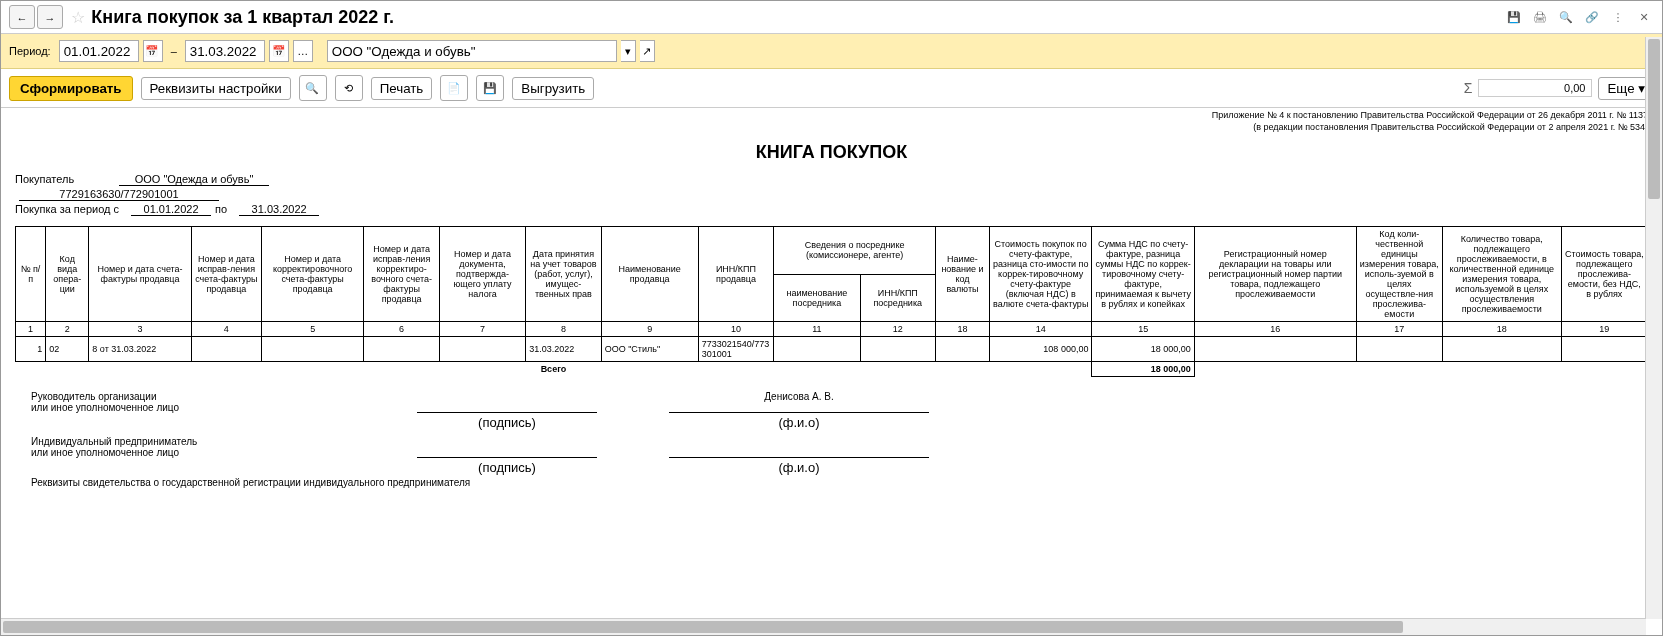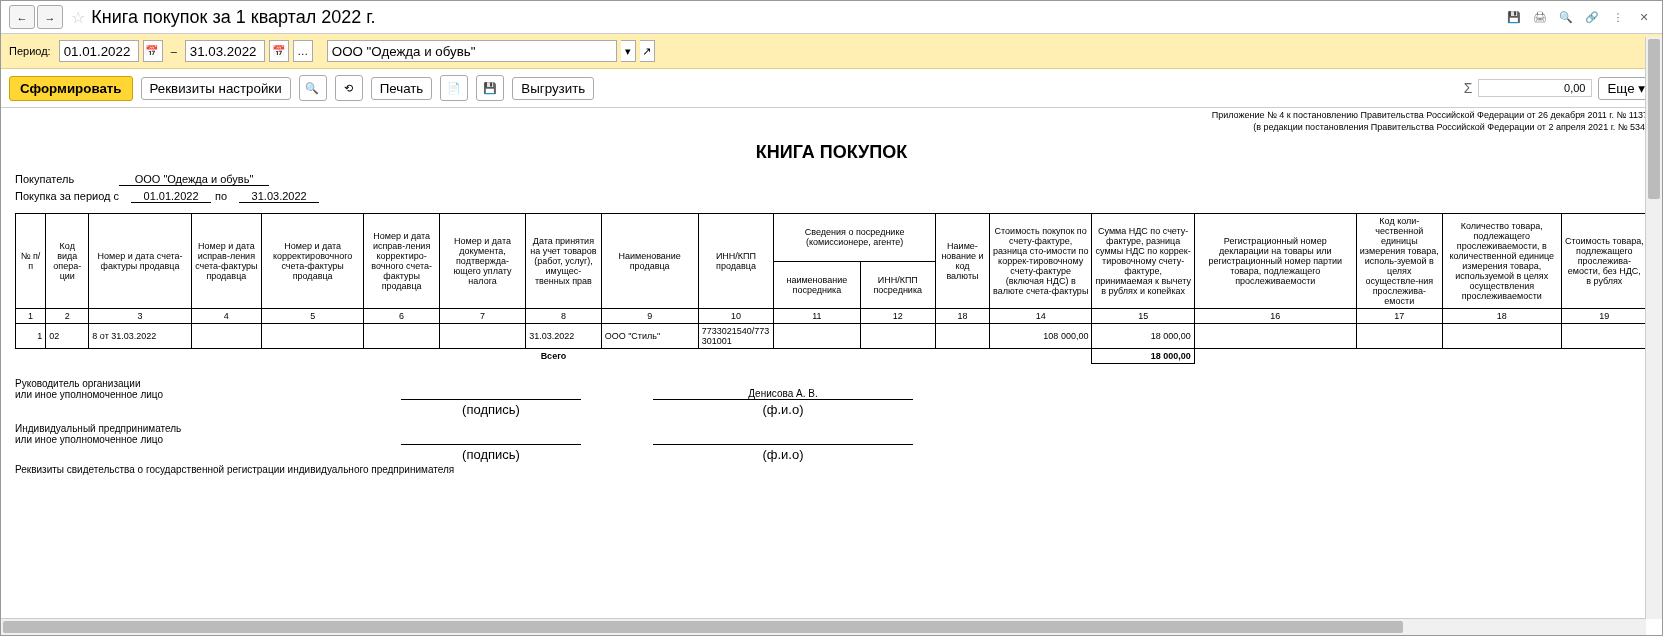--- a/index.html
+++ b/index.html
@@ -1,20 +1,20 @@
 <!DOCTYPE html>
 <html><head>
 <meta charset="utf-8">
 <style>
 html,body{margin:0;padding:0;font-family:Arial,sans-serif;font-size:11px;color:#000;background:#fff}
 .window{border:1px solid #999;width:1661px;height:634px;position:relative;overflow:hidden}
 .titlebar{display:flex;align-items:center;padding:4px 8px;border-bottom:1px solid #ccc;background:#fff}
 .nav-btn{width:24px;height:22px;border:1px solid #aaa;background:#f5f5f5;display:flex;align-items:center;justify-content:center;margin-right:2px;cursor:pointer;border-radius:3px}
 .star{margin:0 6px;color:#ccc;font-size:16px}
-.title{font-size:18px;font-weight:400}
+.title{font-size:18px;font-weight:700}
 .titlebar-right{margin-left:auto;display:flex;gap:6px}
 .tb-icon{width:20px;height:20px;display:flex;align-items:center;justify-content:center;cursor:pointer;color:#666}
 .param-bar{background:#ffefb3;padding:6px 8px;display:flex;align-items:center;gap:4px;border-bottom:1px solid #e0d080}
 .lbl{margin-right:4px}
 .date-input{border:1px solid #aaa;background:#fff;padding:2px 4px;width:70px;height:16px}
 .date-btn{width:18px;height:20px;border:1px solid #aaa;background:#fff;display:flex;align-items:center;justify-content:center;cursor:pointer}
 .dash{margin:0 4px}
 .org-input{border:1px solid #aaa;background:#fff;padding:2px 4px;width:280px;height:16px}
 .dd-btn{width:14px;height:20px;border:1px solid #aaa;border-left:none;background:#fff;cursor:pointer;display:flex;align-items:center;justify-content:center}
 .action-bar{padding:6px 8px;display:flex;align-items:center;gap:8px;border-bottom:1px solid #ccc}
@@ -31,21 +31,21 @@
 .meta-lbl{width:100px}
 .meta-val{border-bottom:1px solid #000;min-width:120px;text-align:center;margin:0 4px}
 .meta-text{margin-right:8px}
 table.rep{border-collapse:collapse;width:100%;margin-top:10px;table-layout:fixed}
 table.rep th,table.rep td{border:1px solid #000;padding:2px 3px;font-size:9px;text-align:center;vertical-align:middle;word-wrap:break-word}
 table.rep th{font-weight:normal}
 .no-border{border:none!important}
 .total-lbl{text-align:right;font-weight:bold;border-left:none;border-bottom:none}
 .total-val{font-weight:bold}
 .sign-block{margin-top:14px;font-size:10px}
-.sign-row{display:flex;align-items:flex-end;margin:2px 0}
+.sign-row{display:flex;margin:2px 16px}
 .sign-lbl{width:380px}
 .sign-line{border-bottom:1px solid #000;width:180px;margin:0 6px}
 .sign-cap{font-size:13px;text-align:center;width:180px;margin:0 6px}
 .scrollbar-v{position:absolute;right:0;top:36px;bottom:16px;width:16px;background:#f0f0f0;border-left:1px solid #ccc}
 .scrollbar-h{position:absolute;left:0;right:16px;bottom:0;height:16px;background:#f0f0f0;border-top:1px solid #ccc}
 .sb-thumb-v{background:#bbb;width:12px;margin:2px;height:160px;border-radius:2px}
 .sb-thumb-h{background:#bbb;height:12px;margin:2px;width:1400px;border-radius:2px}
 </style>
 </head>
 <body>
@@ -99,20 +99,21 @@
   <div class="report-area">
     <div class="legal">Приложение № 4 к постановлению Правительства Российской Федерации от 26 декабря 2011 г. № 1137</div>
     <div class="legal">(в редакции постановления Правительства Российской Федерации от 2 апреля 2021 г. № 534)</div>
     <div class="rep-title">КНИГА ПОКУПОК</div>
 
     <div class="meta-row">
       <span class="meta-lbl">Покупатель</span>
       <span class="meta-val" style="min-width:150px">ООО "Одежда и обувь"</span>
     </div>
     <div class="meta-row">
+      <span class="meta-val" style="min-width:200px">7729163630/772901001</span>
     </div>
     <div class="meta-row">
       <span class="meta-text">Покупка за период с</span>
       <span class="meta-val" style="min-width:80px">01.01.2022</span>
       <span class="meta-text">по</span>
       <span class="meta-val" style="min-width:80px">31.03.2022</span>
     </div>
 
     <table class="rep">
       <colgroup>

